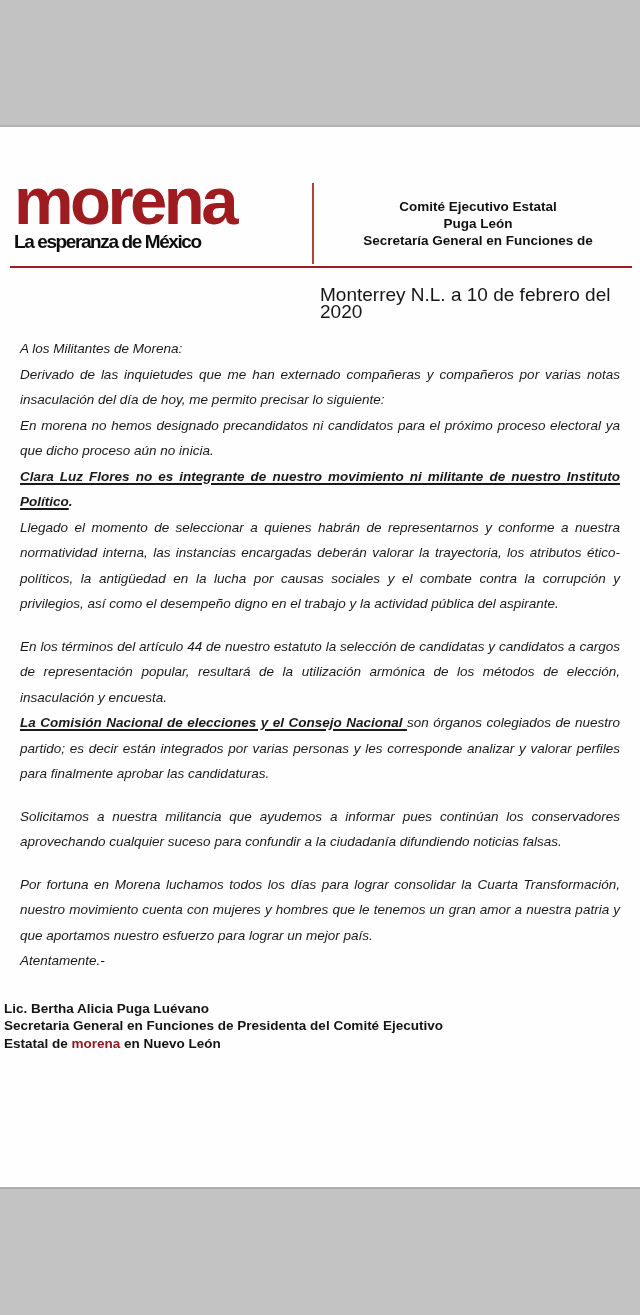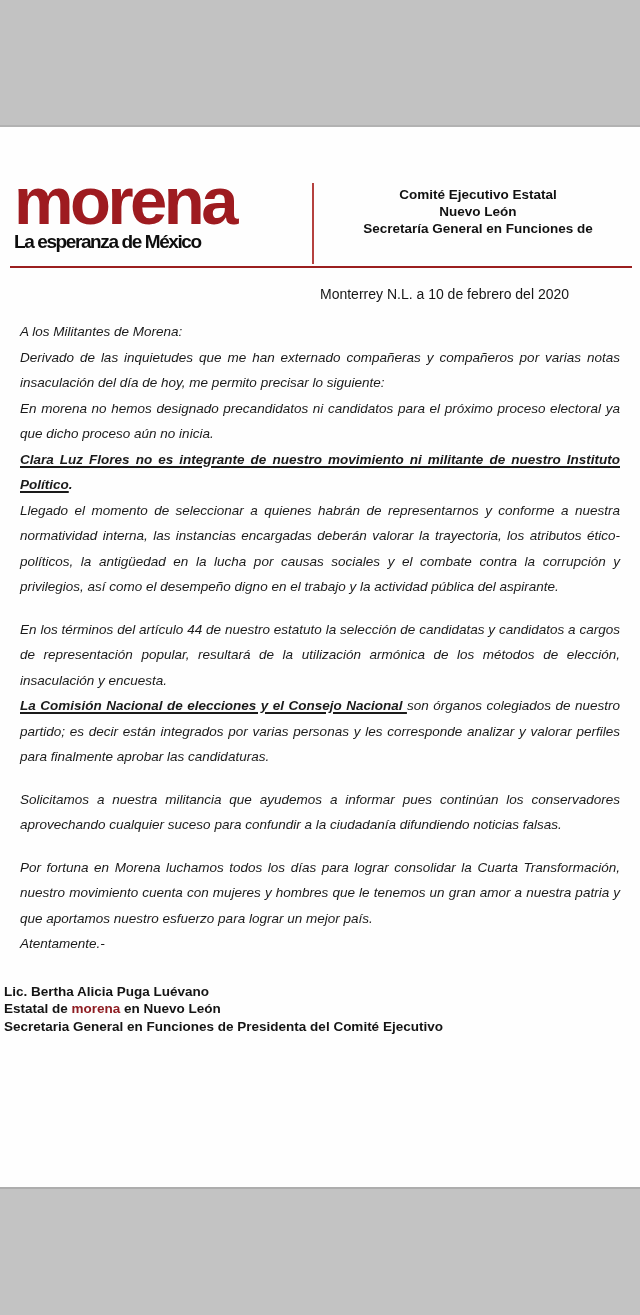--- a/index.html
+++ b/index.html
@@ -18,26 +18,26 @@
   .logo{position:absolute;left:14px;top:46px;}
   .logo-wordmark{
     display:block;font-size:67px;font-weight:700;line-height:56px;
     letter-spacing:-3.5px;color:#9e1b20;
   }
   .logo-tagline{
     display:block;font-size:19px;font-weight:700;line-height:24px;
     letter-spacing:-1.4px;color:#0e0e0e;margin-top:1px;
   }
   .v-divider{position:absolute;left:312px;top:56px;width:2px;height:81px;background:#b5413f;}
-  .office{position:absolute;left:330px;top:59px;width:296px;text-align:center;
+  .office{position:absolute;left:330px;top:71px;width:296px;text-align:center;
     font-size:13.5px;font-weight:700;line-height:17px;color:#111;}
   .header-rule{position:absolute;left:10px;top:139px;width:622px;height:2px;background:#9b1f1f;}
 
   
-  .date-line{margin:16px 16px 0 320px;font-size:14px;line-height:17px;color:#161616;}
+  .date-line{margin:16px 16px 0 320px;font-size:19px;line-height:17px;color:#161616;}
   .letter-body{margin:16px 20px 0 20px;font-size:13.5px;line-height:25.5px;
     text-align:justify;color:#1a1a1a;font-style:italic;}
   .para{margin:0;}
   .spacer{height:17px;}
   .b{font-weight:700;}
   .u{text-decoration:underline;text-decoration-thickness:1.5px;text-underline-offset:2px;}
   .brand{color:#8e1c21;}
   .signature{margin:26px 20px 0 4px;font-size:13.5px;line-height:17.5px;
     text-align:left;color:#141414;}
   .signature .para{font-weight:700;}
@@ -50,21 +50,21 @@
 
   <div class="page">
     <div class="letterhead">
       <div class="logo">
         <span class="logo-wordmark">morena</span>
         <span class="logo-tagline">La esperanza de México</span>
       </div>
       <div class="v-divider"></div>
       <div class="office">
         <div>Comité Ejecutivo Estatal</div>
-        <div>Nuevo León</div>
+        <div>Puga León</div>
         <div>Secretaría  General en Funciones de</div>
       </div>
       <div class="header-rule"></div>
     </div>
 
     <div class="date-line">Monterrey N.L. a  10 de febrero del 2020</div>
 
     <div class="letter-body" id="body-blocks">
         <div class="para"><span>A los Militantes de Morena:</span></div>
         <div class="para"><span>Derivado de las inquietudes que me han externado compañeras y compañeros por varias notas insaculación del día de hoy,  me permito precisar lo siguiente:</span></div>
@@ -76,19 +76,19 @@
         <div class="para"><span class="b u">La Comisión Nacional de elecciones y el Consejo Nacional </span><span>son órganos colegiados de nuestro partido; es decir están integrados por varias personas y les corresponde analizar y valorar perfiles para finalmente aprobar las candidaturas.</span></div>
         <div class="spacer"></div>
         <div class="para"><span>Solicitamos a nuestra militancia que ayudemos a informar pues continúan los conservadores aprovechando cualquier suceso para confundir a la ciudadanía difundiendo noticias falsas.</span></div>
         <div class="spacer"></div>
         <div class="para"><span> Por fortuna en Morena luchamos todos los días para lograr consolidar la Cuarta Transformación, nuestro movimiento cuenta con mujeres y hombres que le tenemos un gran amor a nuestra patria y que aportamos nuestro esfuerzo para lograr un mejor país.</span></div>
         <div class="para"><span>Atentamente.-</span></div>
       </div>
 
     <div class="signature" id="signature-blocks">
         <div class="para"><span class="b">Lic. Bertha Alicia Puga Luévano</span></div>
+        <div class="para"><span class="b">Secretaria General en Funciones de Presidenta del Comité Ejecutivo</span></div>
         <div class="para"><span class="b">Estatal de </span><span class="b brand">morena</span><span class="b"> en Nuevo León</span></div>
-        <div class="para"><span class="b">Secretaria General en Funciones de Presidenta del Comité Ejecutivo</span></div>
       </div>
   </div>
 
   <div class="band-bottom"></div>
 </div>
 
 </body></html>

